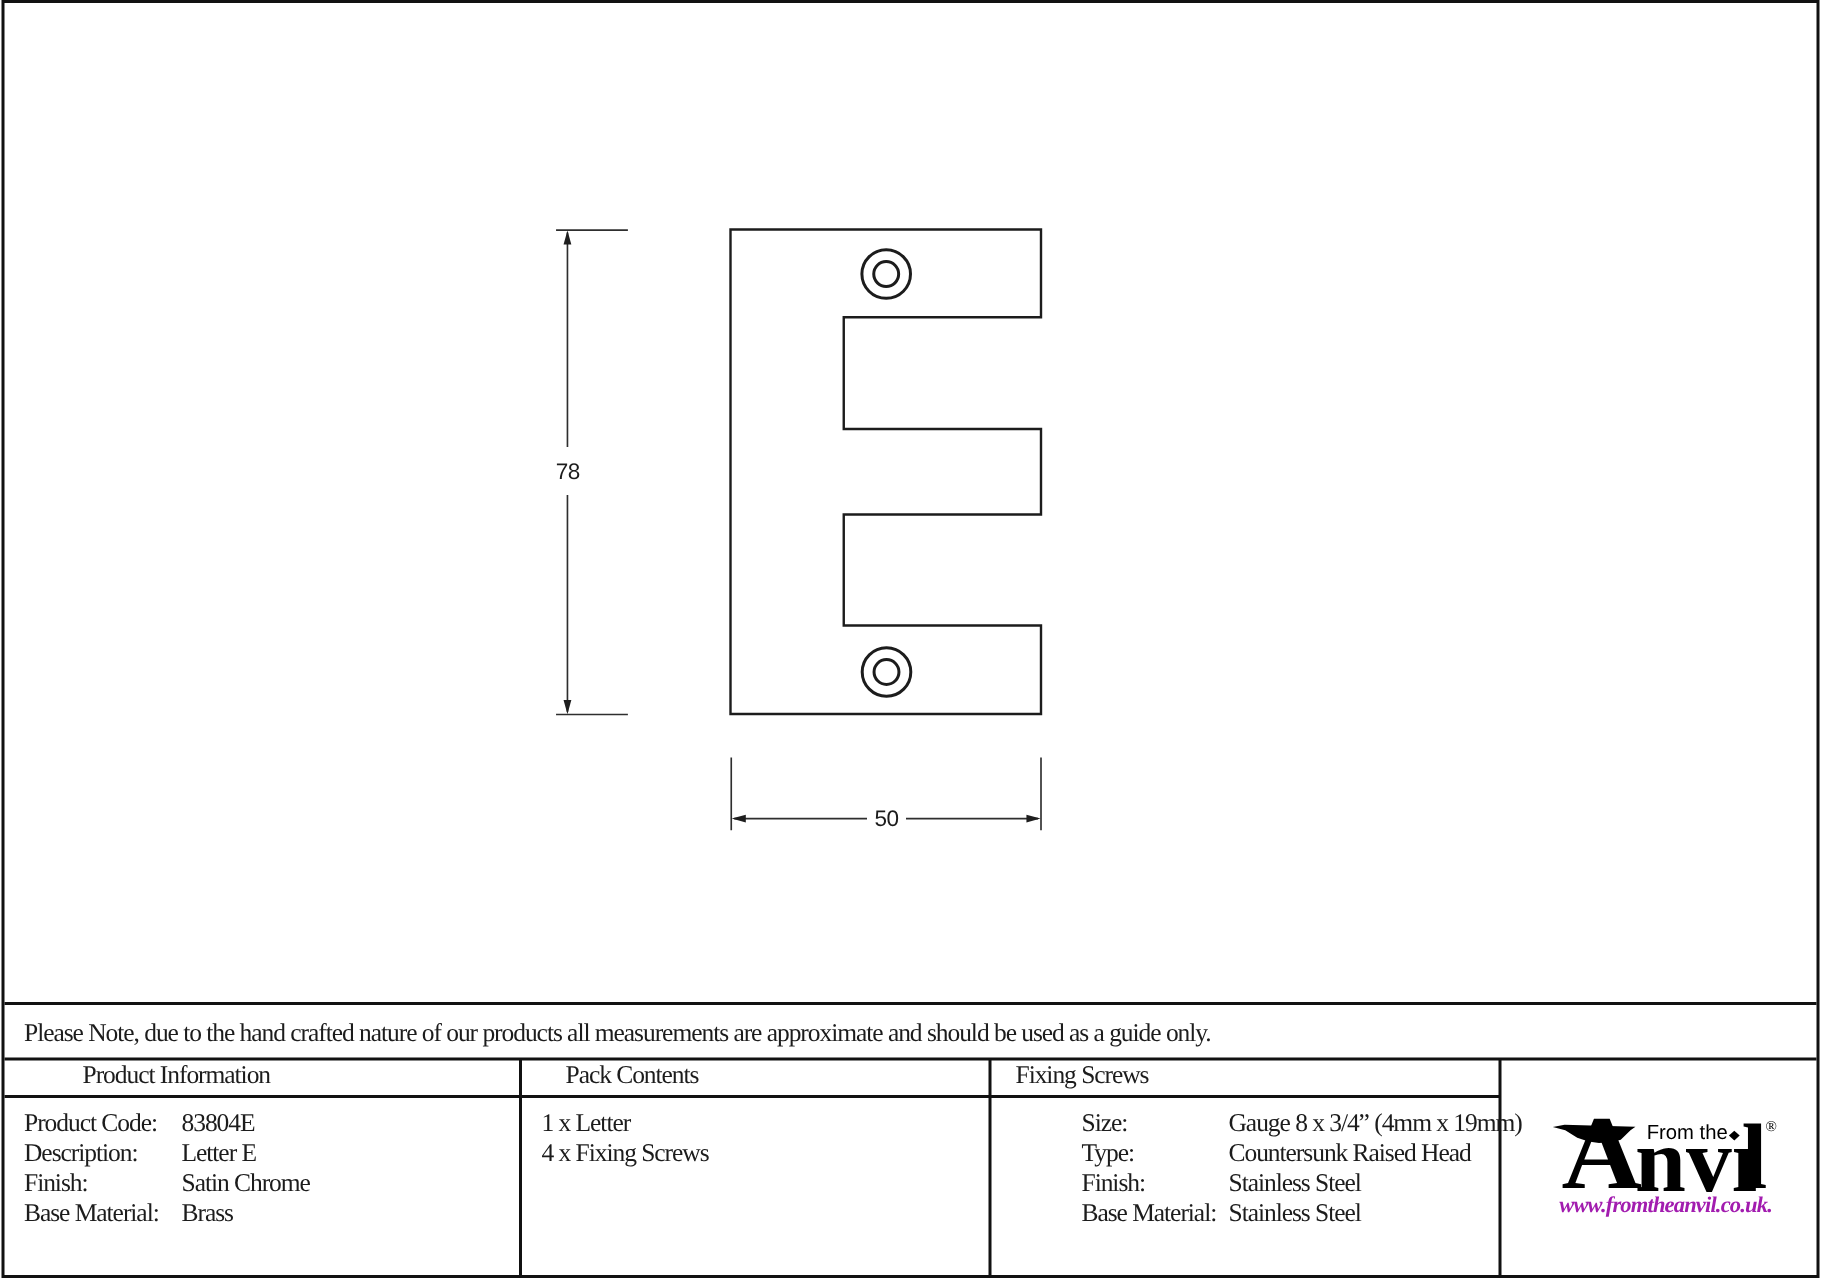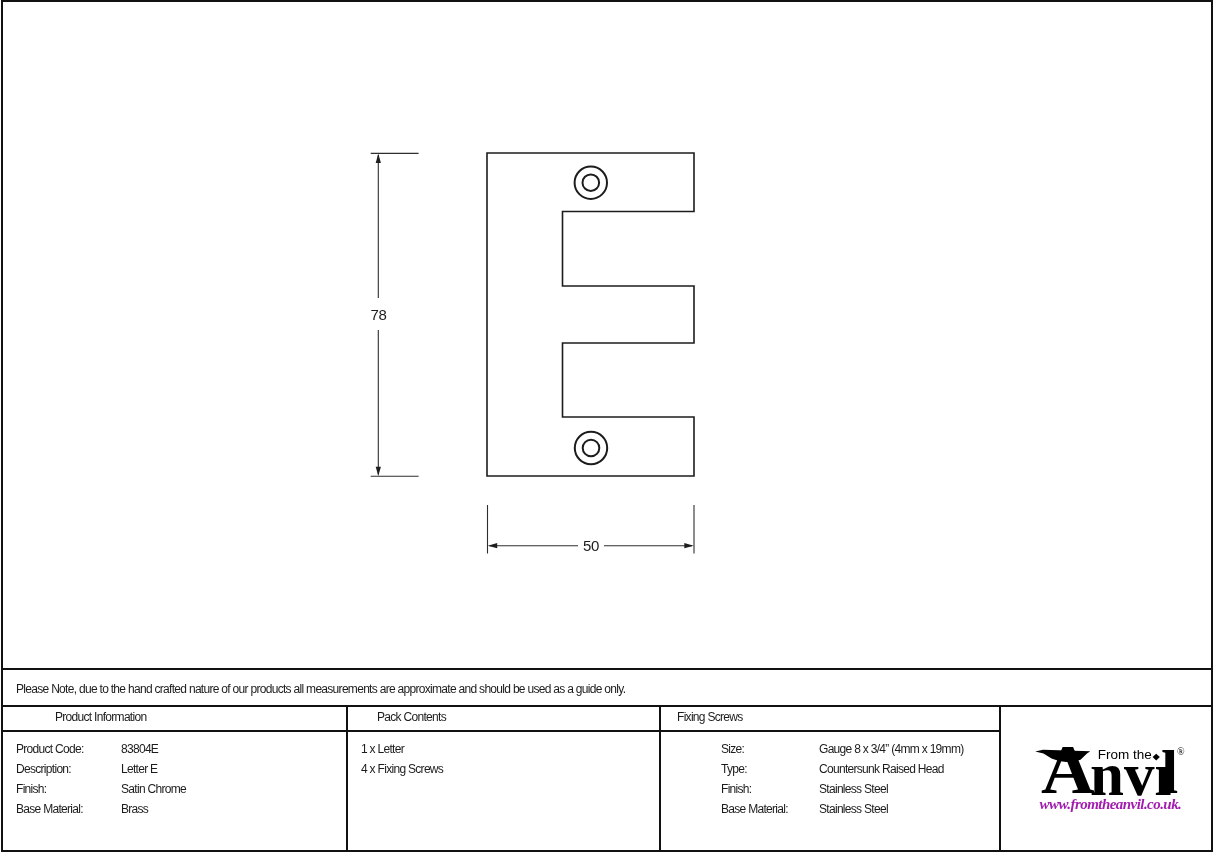--- a/index.html
+++ b/index.html
@@ -1,19 +1,19 @@
 <!DOCTYPE html>
 <html><head>
 <meta charset="utf-8">
 <style>
   html,body{margin:0;padding:0;background:#ffffff;}
   body{width:1214px;height:853px;position:relative;overflow:hidden;
        font-family:"Liberation Sans",sans-serif;color:#1c1c1c;}
   .abs{position:absolute;}
-  .t15{font-size:12px;line-height:20px;letter-spacing:-0.7px;white-space:pre;}
+  .t15{font-size:17px;line-height:20px;letter-spacing:-0.7px;white-space:pre;font-family:Liberation Serif, serif;}
 </style>
 </head>
 <body>
 
 <div class="abs" style="left:1px;top:0px;width:1208px;height:848px;border:2px solid #111111;"></div>
 
 <svg class="abs" style="left:0;top:0;" width="1214" height="853" viewBox="0 0 1214 853">
 
   <path d="M487,153 L694,153 L694,211.5 L562.5,211.5 L562.5,286 L694,286 L694,343 L562.5,343 L562.5,417 L694,417 L694,476 L487,476 Z" fill="none" stroke="#1c1c1c" stroke-width="1.6"></path>
 

